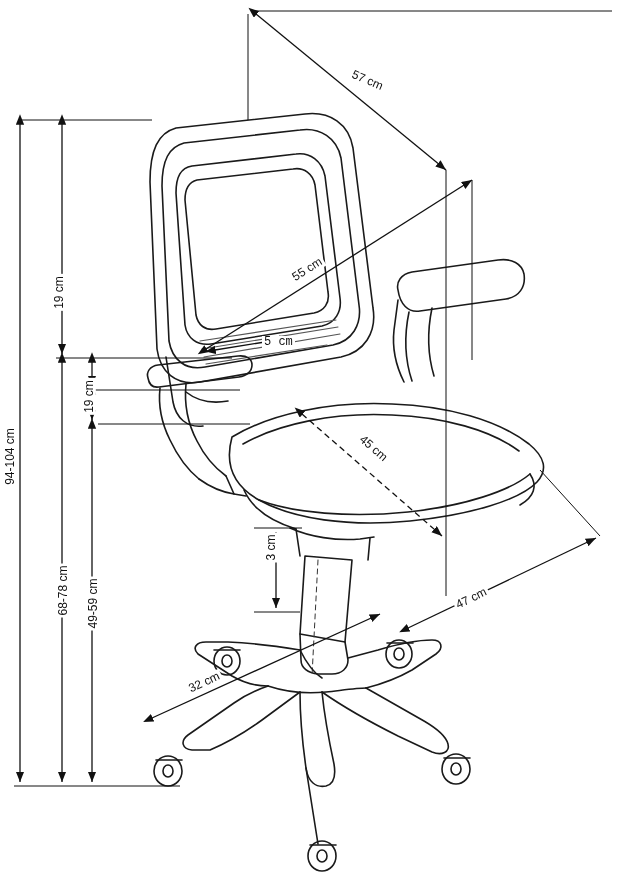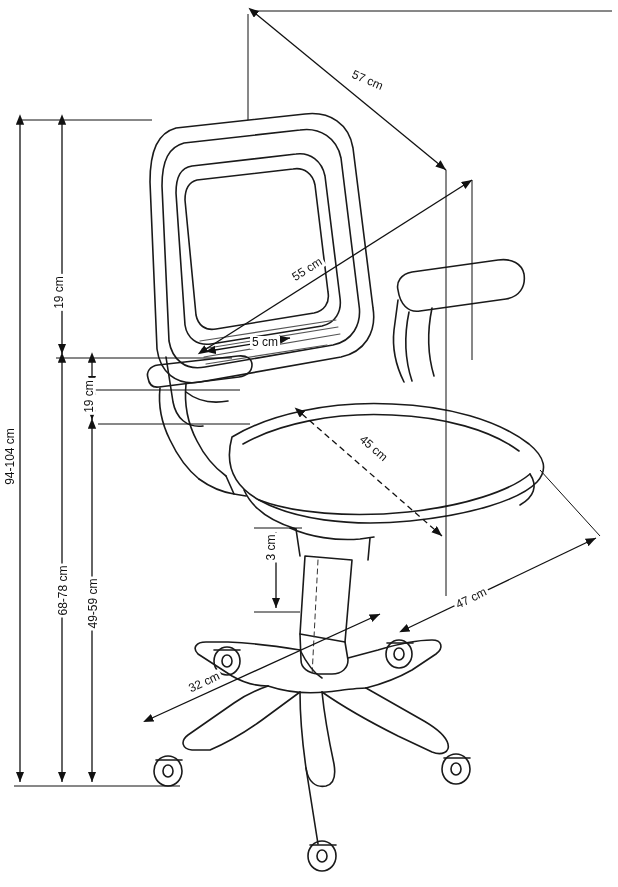--- a/index.html
+++ b/index.html
@@ -219,21 +219,21 @@
         <line x1="408" y1="628" x2="596" y2="538" marker-start="url(#arrTail)" marker-end="url(#arrHead)"></line>
         <line x1="540" y1="470" x2="600" y2="536" stroke-width="1"></line>
       </g>
     </g>
   </svg>
 
   <div class="dim-label" style="left:349px; top:74px; transform:rotate(23deg);">57 cm</div>
 
   <div class="dim-label" style="left:289px; top:263px; transform:rotate(-32deg);">55 cm</div>
 
-  <div class="dim-label" style="left:250px; top:336px;">5 cm</div>
+  <div class="dim-label" style="left:262px; top:336px;font-family:Liberation Mono, monospace;">5 cm</div>
 
   <div class="dim-label" style="left:355px; top:442px; transform:rotate(41deg);">45 cm</div>
 
   <div class="dim-label rot90" style="left:41px; top:286px;">19 cm</div>
 
   <div class="dim-label rot90" style="left:71px; top:390px;">19 cm</div>
 
   <div class="dim-label rot90" style="left:256px; top:541px;">3 cm</div>
 
   <div class="dim-label rot90" style="left:-20px; top:450px;">94-104 cm</div>

